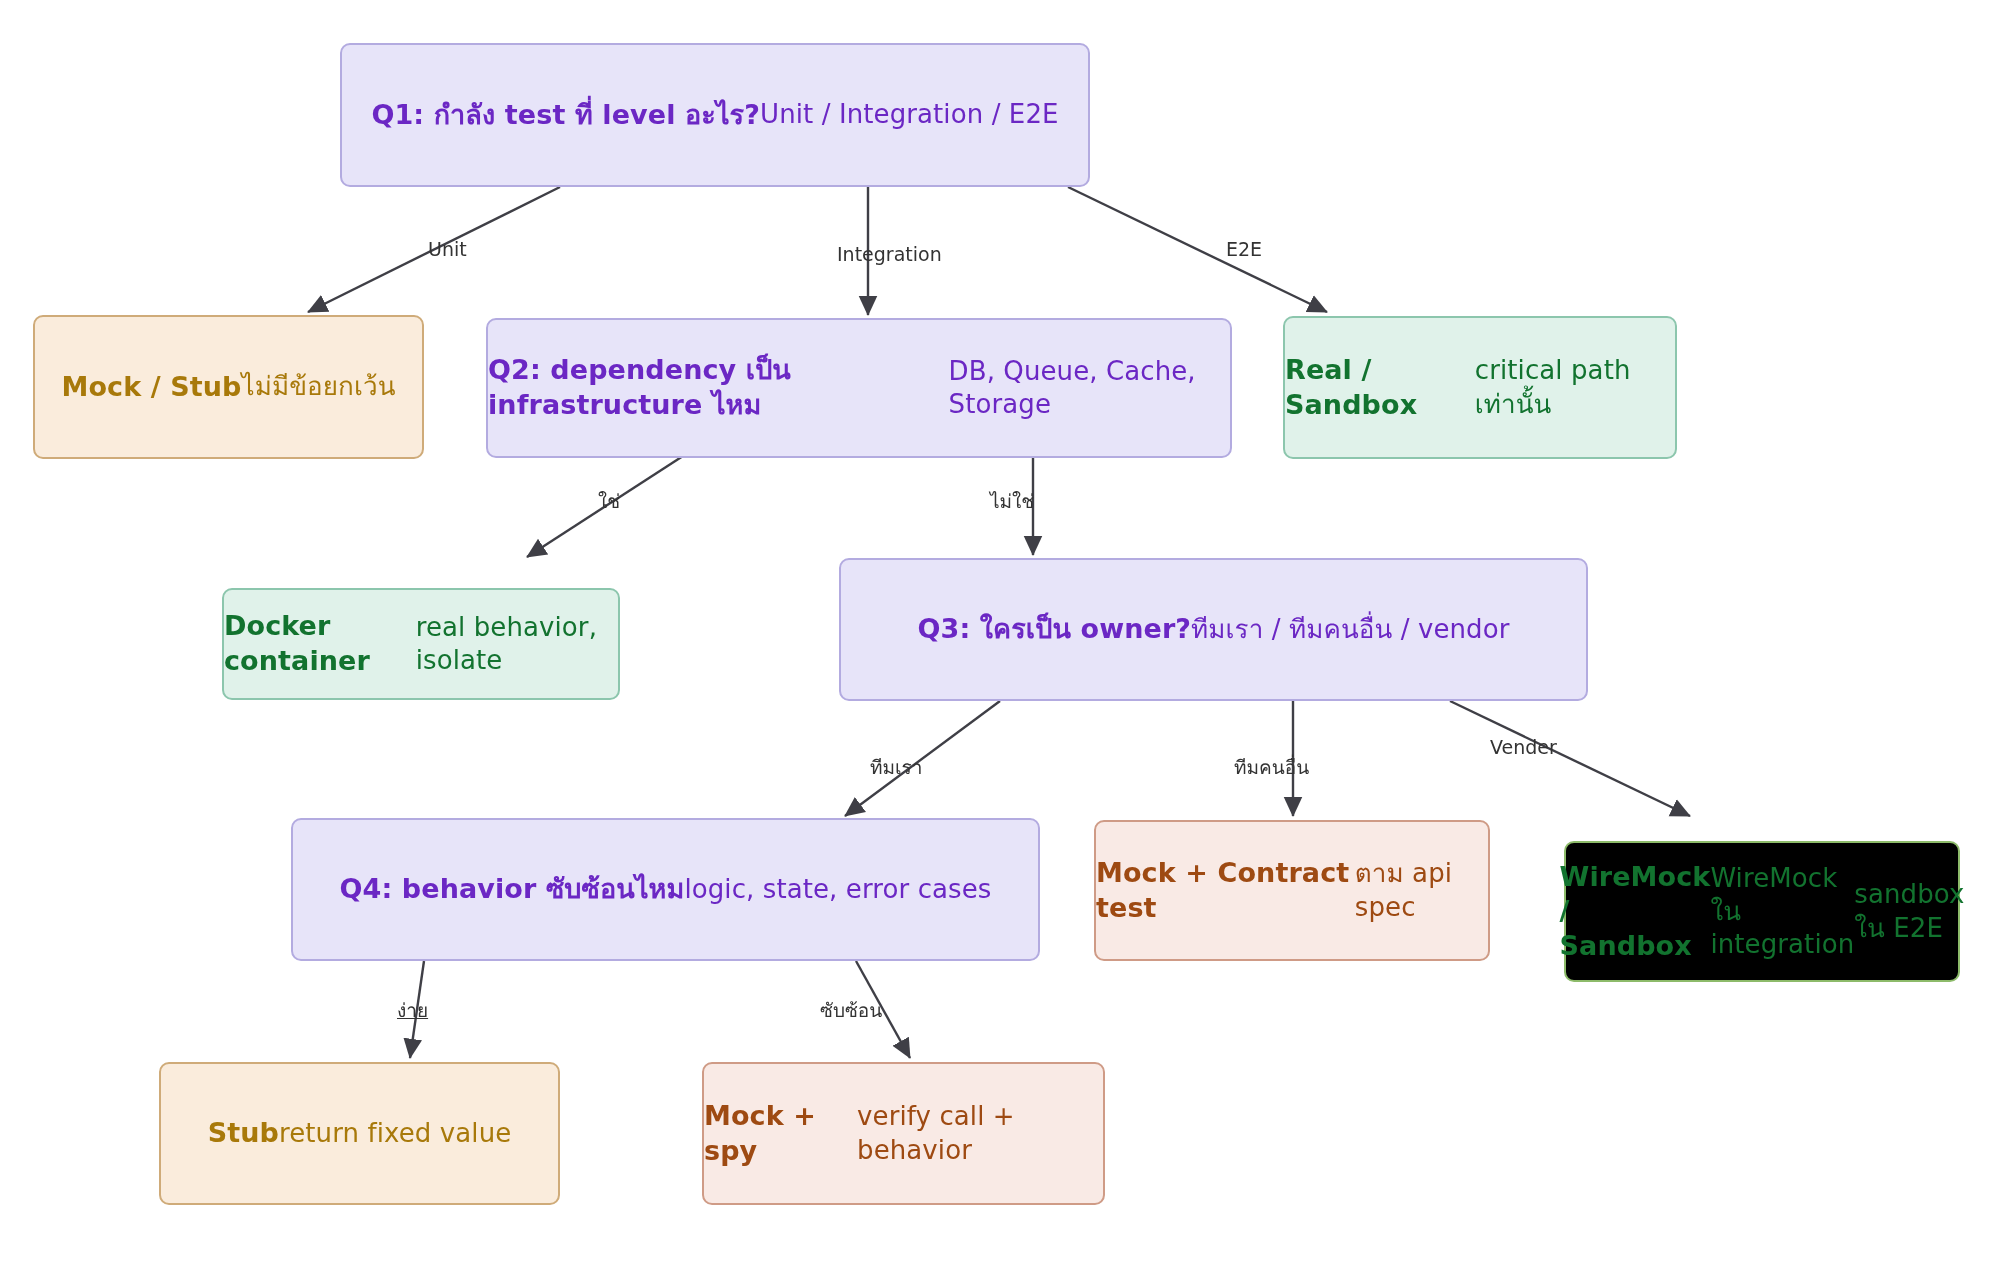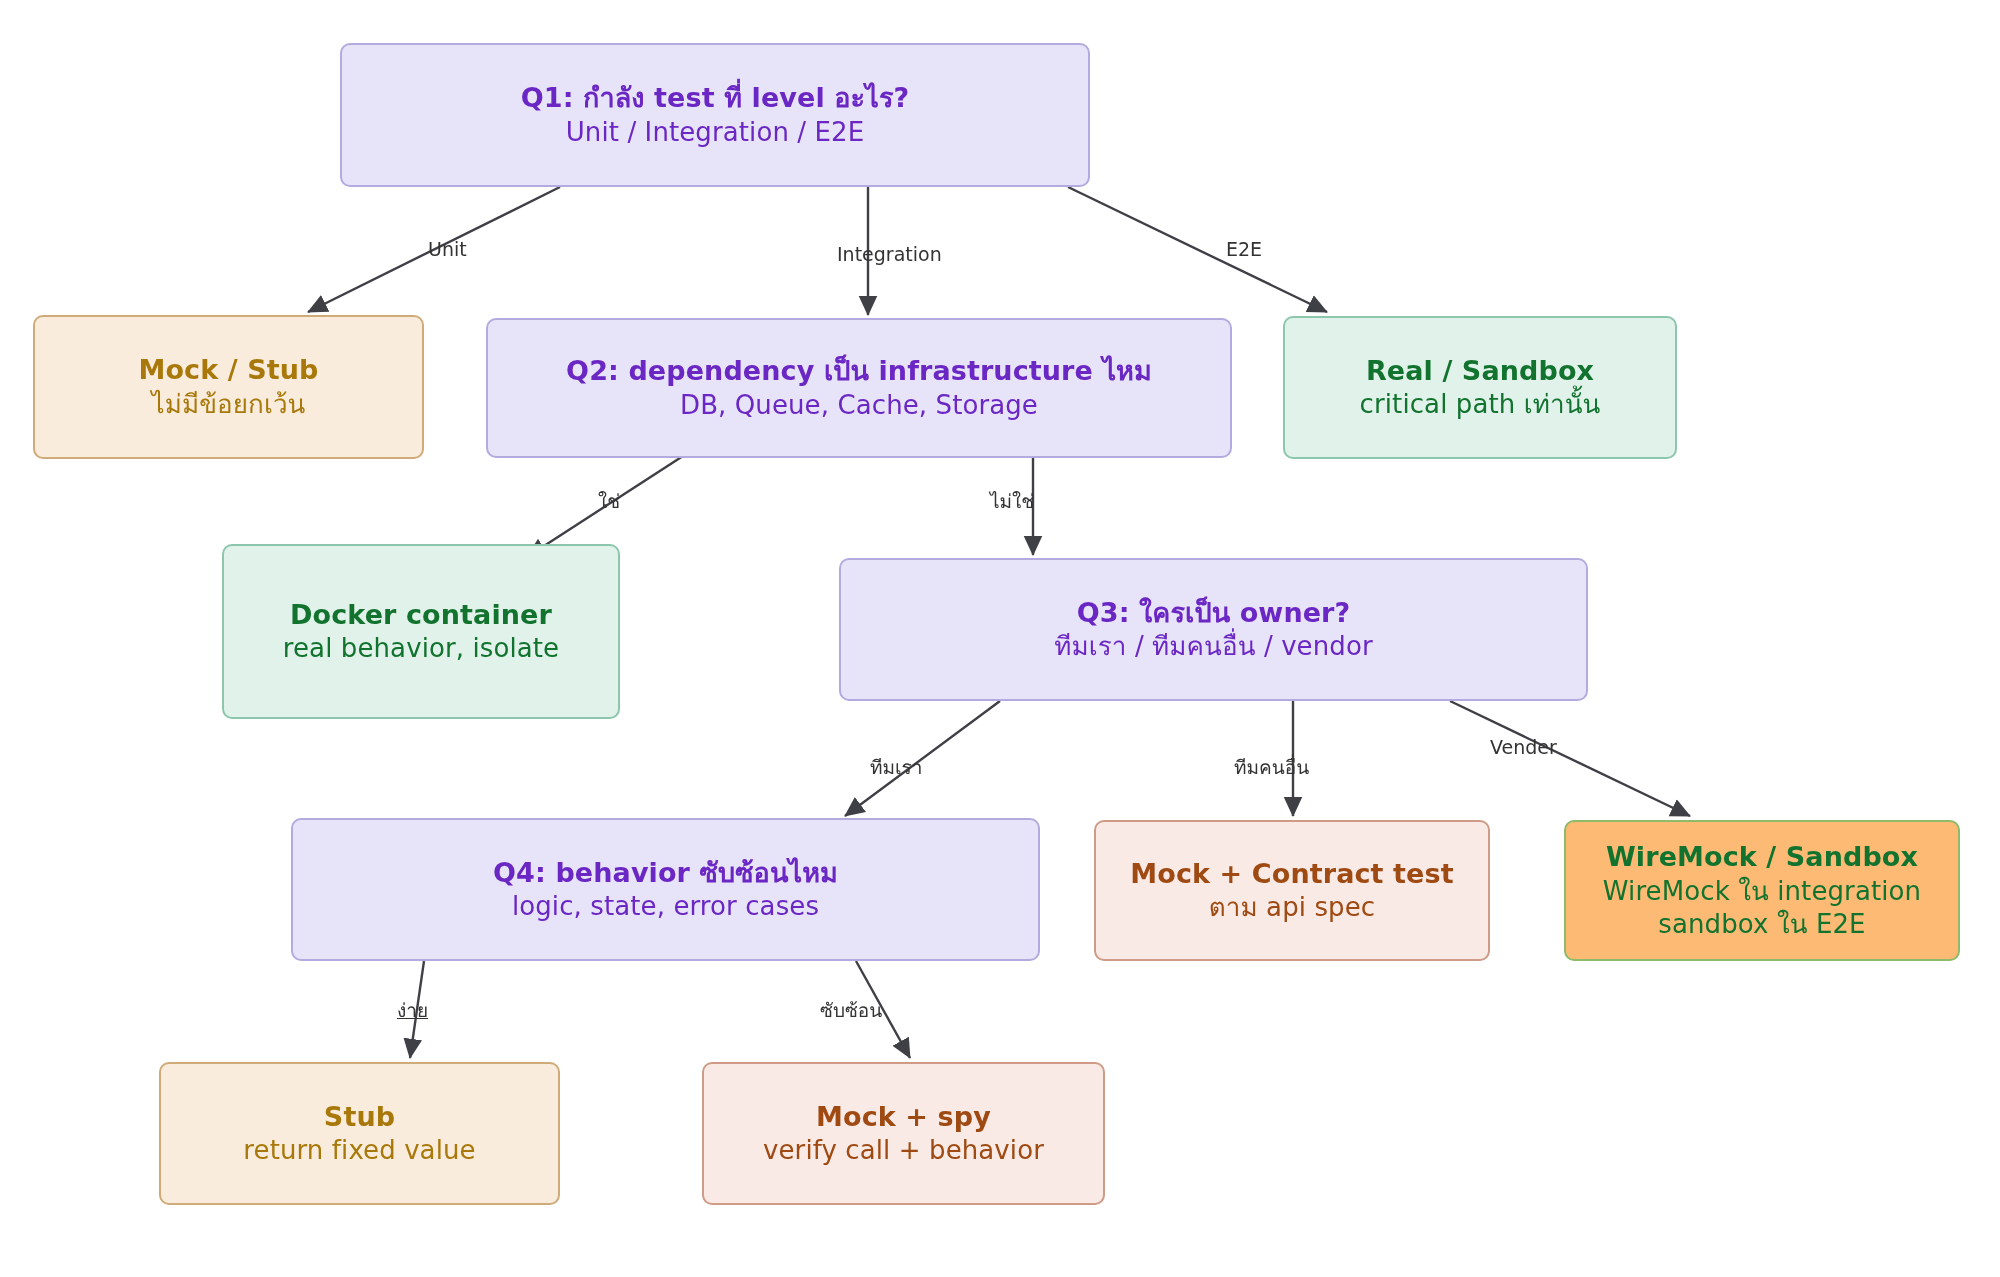--- a/index.html
+++ b/index.html
@@ -25,24 +25,23 @@
     height: 1277px;
     pointer-events: none;
   }
   .node {
     position: absolute;
     box-sizing: border-box;
     border-radius: 10px;
     border-width: 2px;
     border-style: solid;
     display: flex;
-    flex-direction: column;
+    flex-direction: row;
     align-items: center;
     justify-content: center;
-    text-align: center;
     line-height: 1.28;
   }
   .node .title {
     font-weight: bold;
     font-size: 27px;
     letter-spacing: 0.1px;
   }
   .node .sub {
     font-weight: normal;
     font-size: 26px;
@@ -66,22 +65,23 @@
   }
   .v-orange .title, .v-orange .sub { color: #a8790a; }
 
   .v-mint {
     background: #e0f2ea;
     border-color: #8cc6ad;
   }
   .v-mint .title, .v-mint .sub { color: #12732f; }
 
   .v-green {
-    background: #fdba74;
+    background: #000000;
     border-color: #8dbb6a;
+    margin-top: 21px;
   }
   .v-green .title, .v-green .sub, .v-green .sub2 { color: #12732f; }
 
   .v-pink {
     background: #f9eae5;
     border-color: #cf9b86;
   }
   .v-pink .title, .v-pink .sub { color: #9e4a12; }
 
   .edge-label {
@@ -141,21 +141,21 @@
   <div class="node v-purple" style="left:486px; top:318px; width:746px; height:140px;">
     <div class="title">Q2: dependency เป็น infrastructure ไหม</div>
     <div class="sub">DB, Queue, Cache, Storage</div>
   </div>
 
   <div class="node v-mint" style="left:1283px; top:316px; width:394px; height:143px;">
     <div class="title">Real / Sandbox</div>
     <div class="sub">critical path เท่านั้น</div>
   </div>
 
-  <div class="node v-mint" style="left:222px; top:544px; width:398px; height:175px;">
+  <div class="node v-mint" style="left:222px; top:588px; width:398px; height:112px;">
     <div class="title">Docker container</div>
     <div class="sub">real behavior, isolate</div>
   </div>
 
   <div class="node v-purple" style="left:839px; top:558px; width:749px; height:143px;">
     <div class="title">Q3: ใครเป็น owner?</div>
     <div class="sub">ทีมเรา / ทีมคนอื่น / vendor</div>
   </div>
 
   <div class="node v-purple" style="left:271px; top:818px; width:749px; height:143px;margin-left:20px;">

